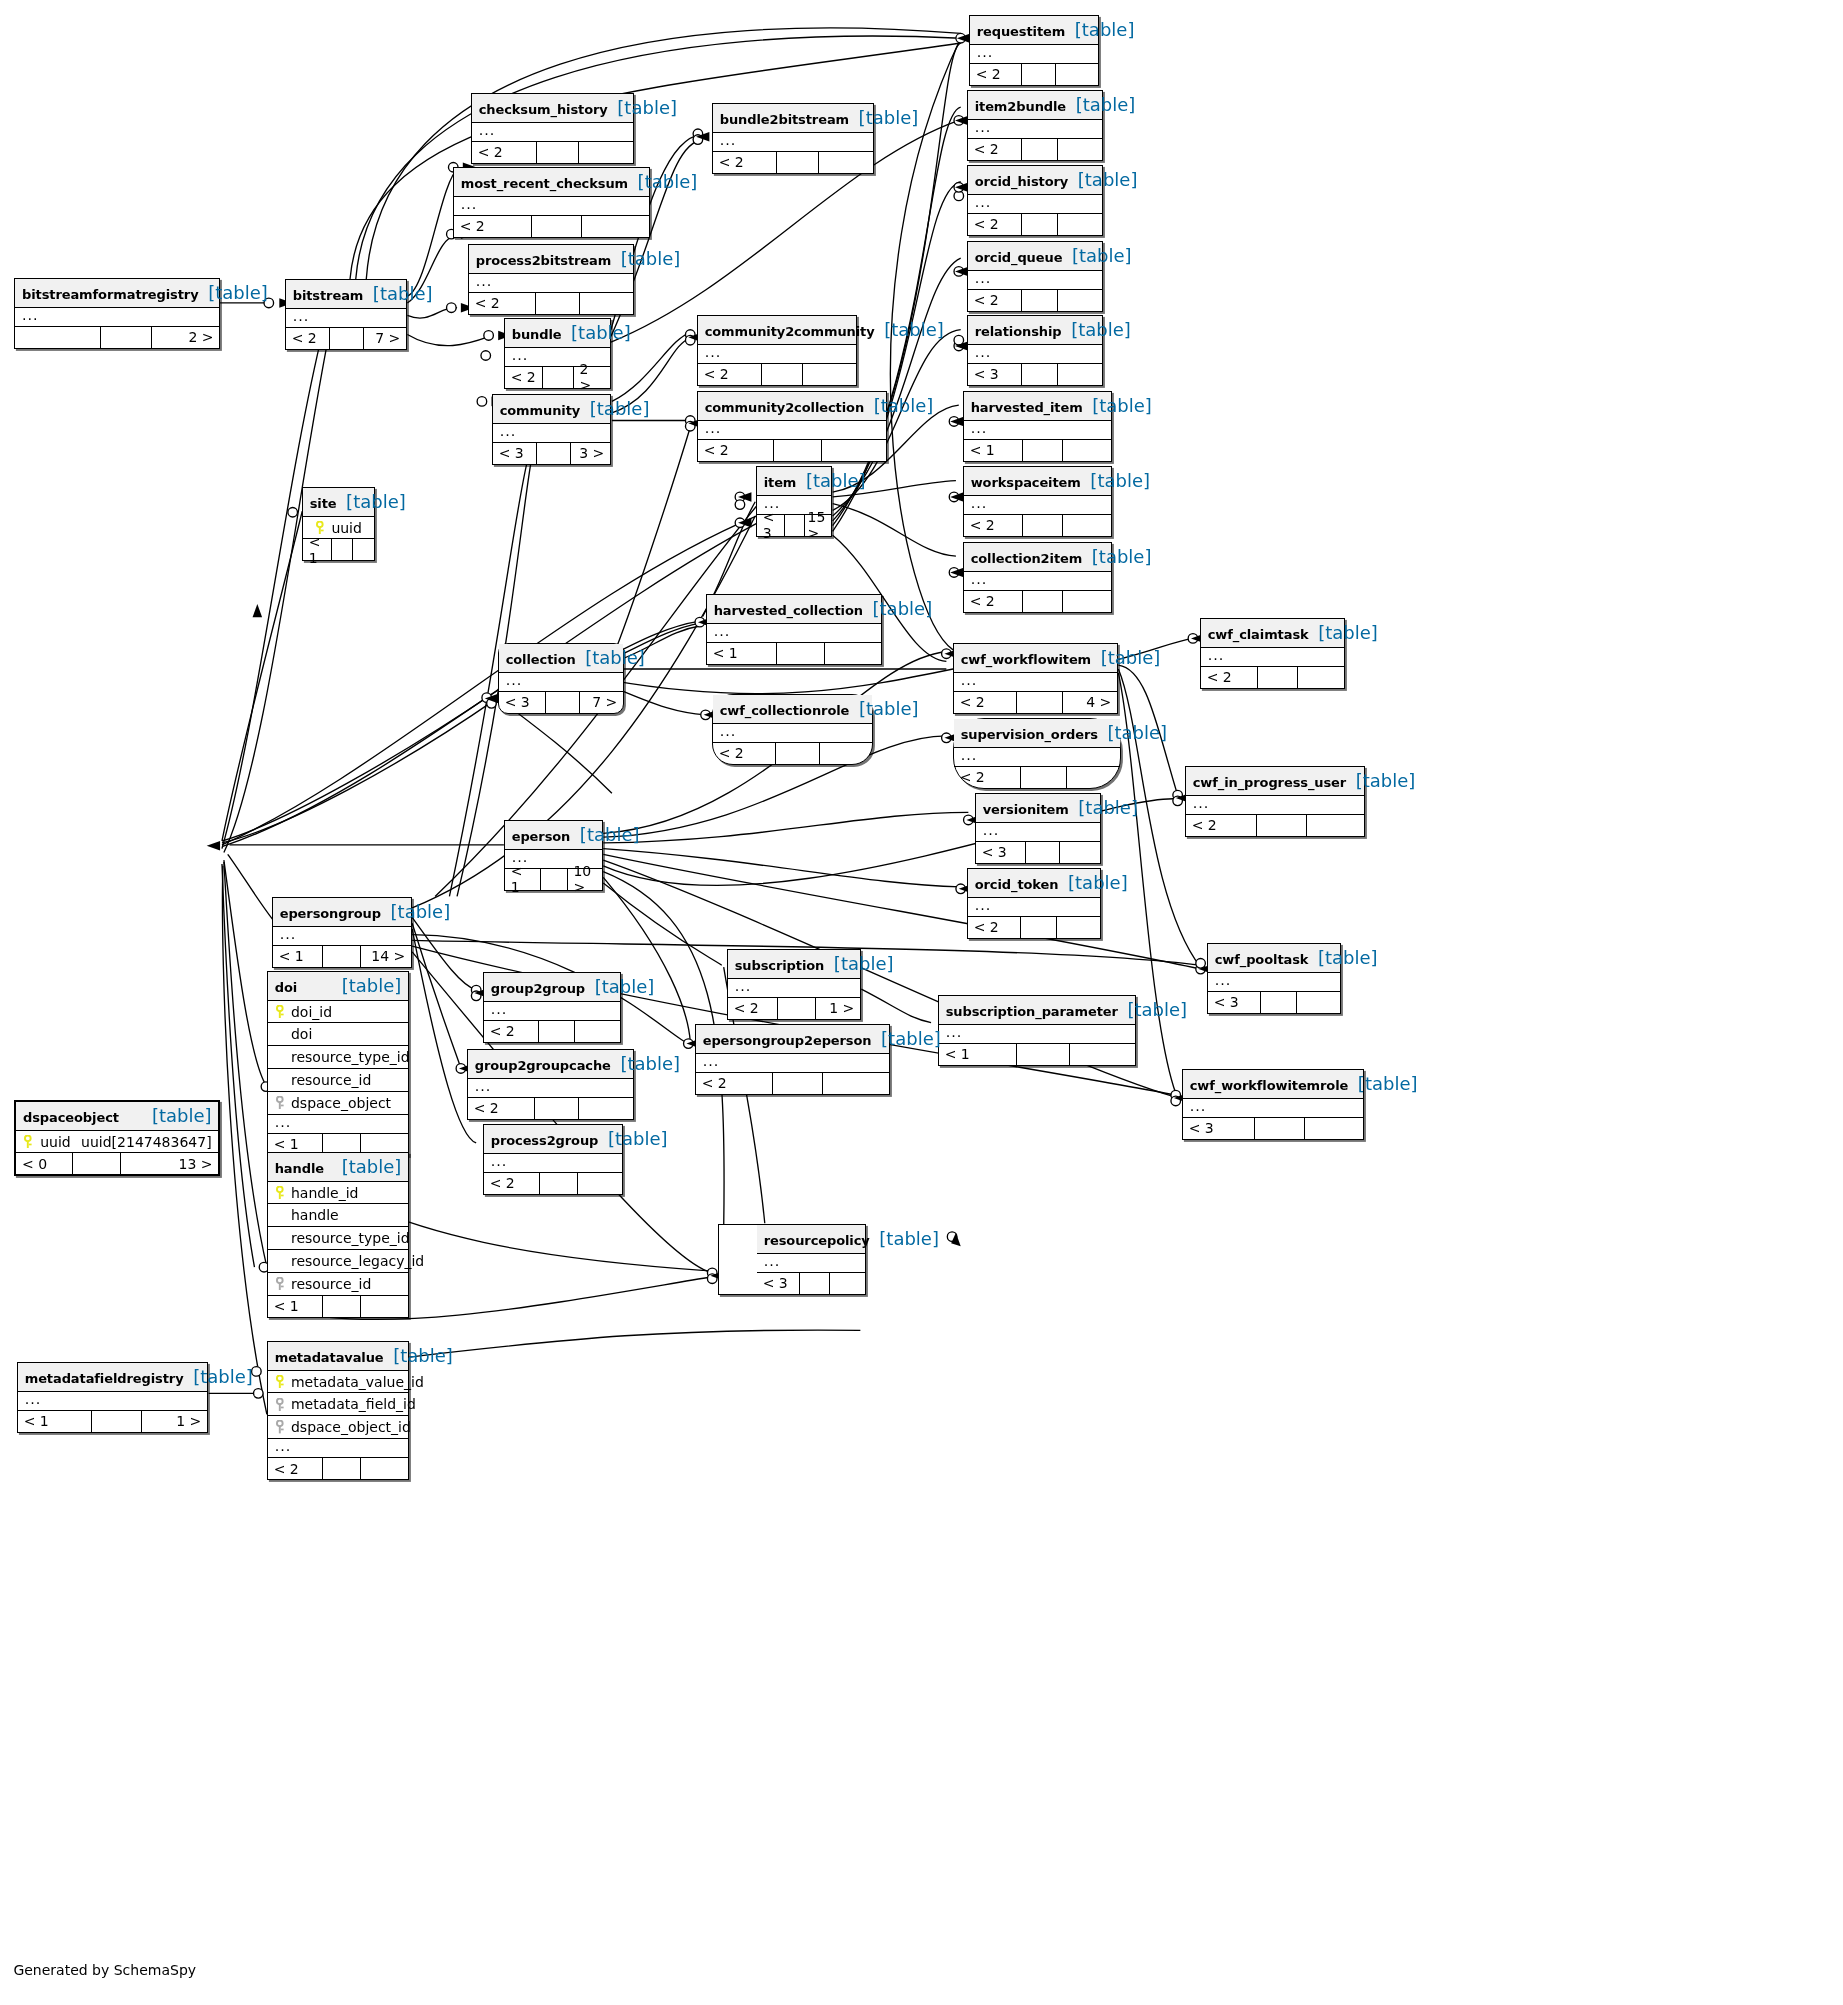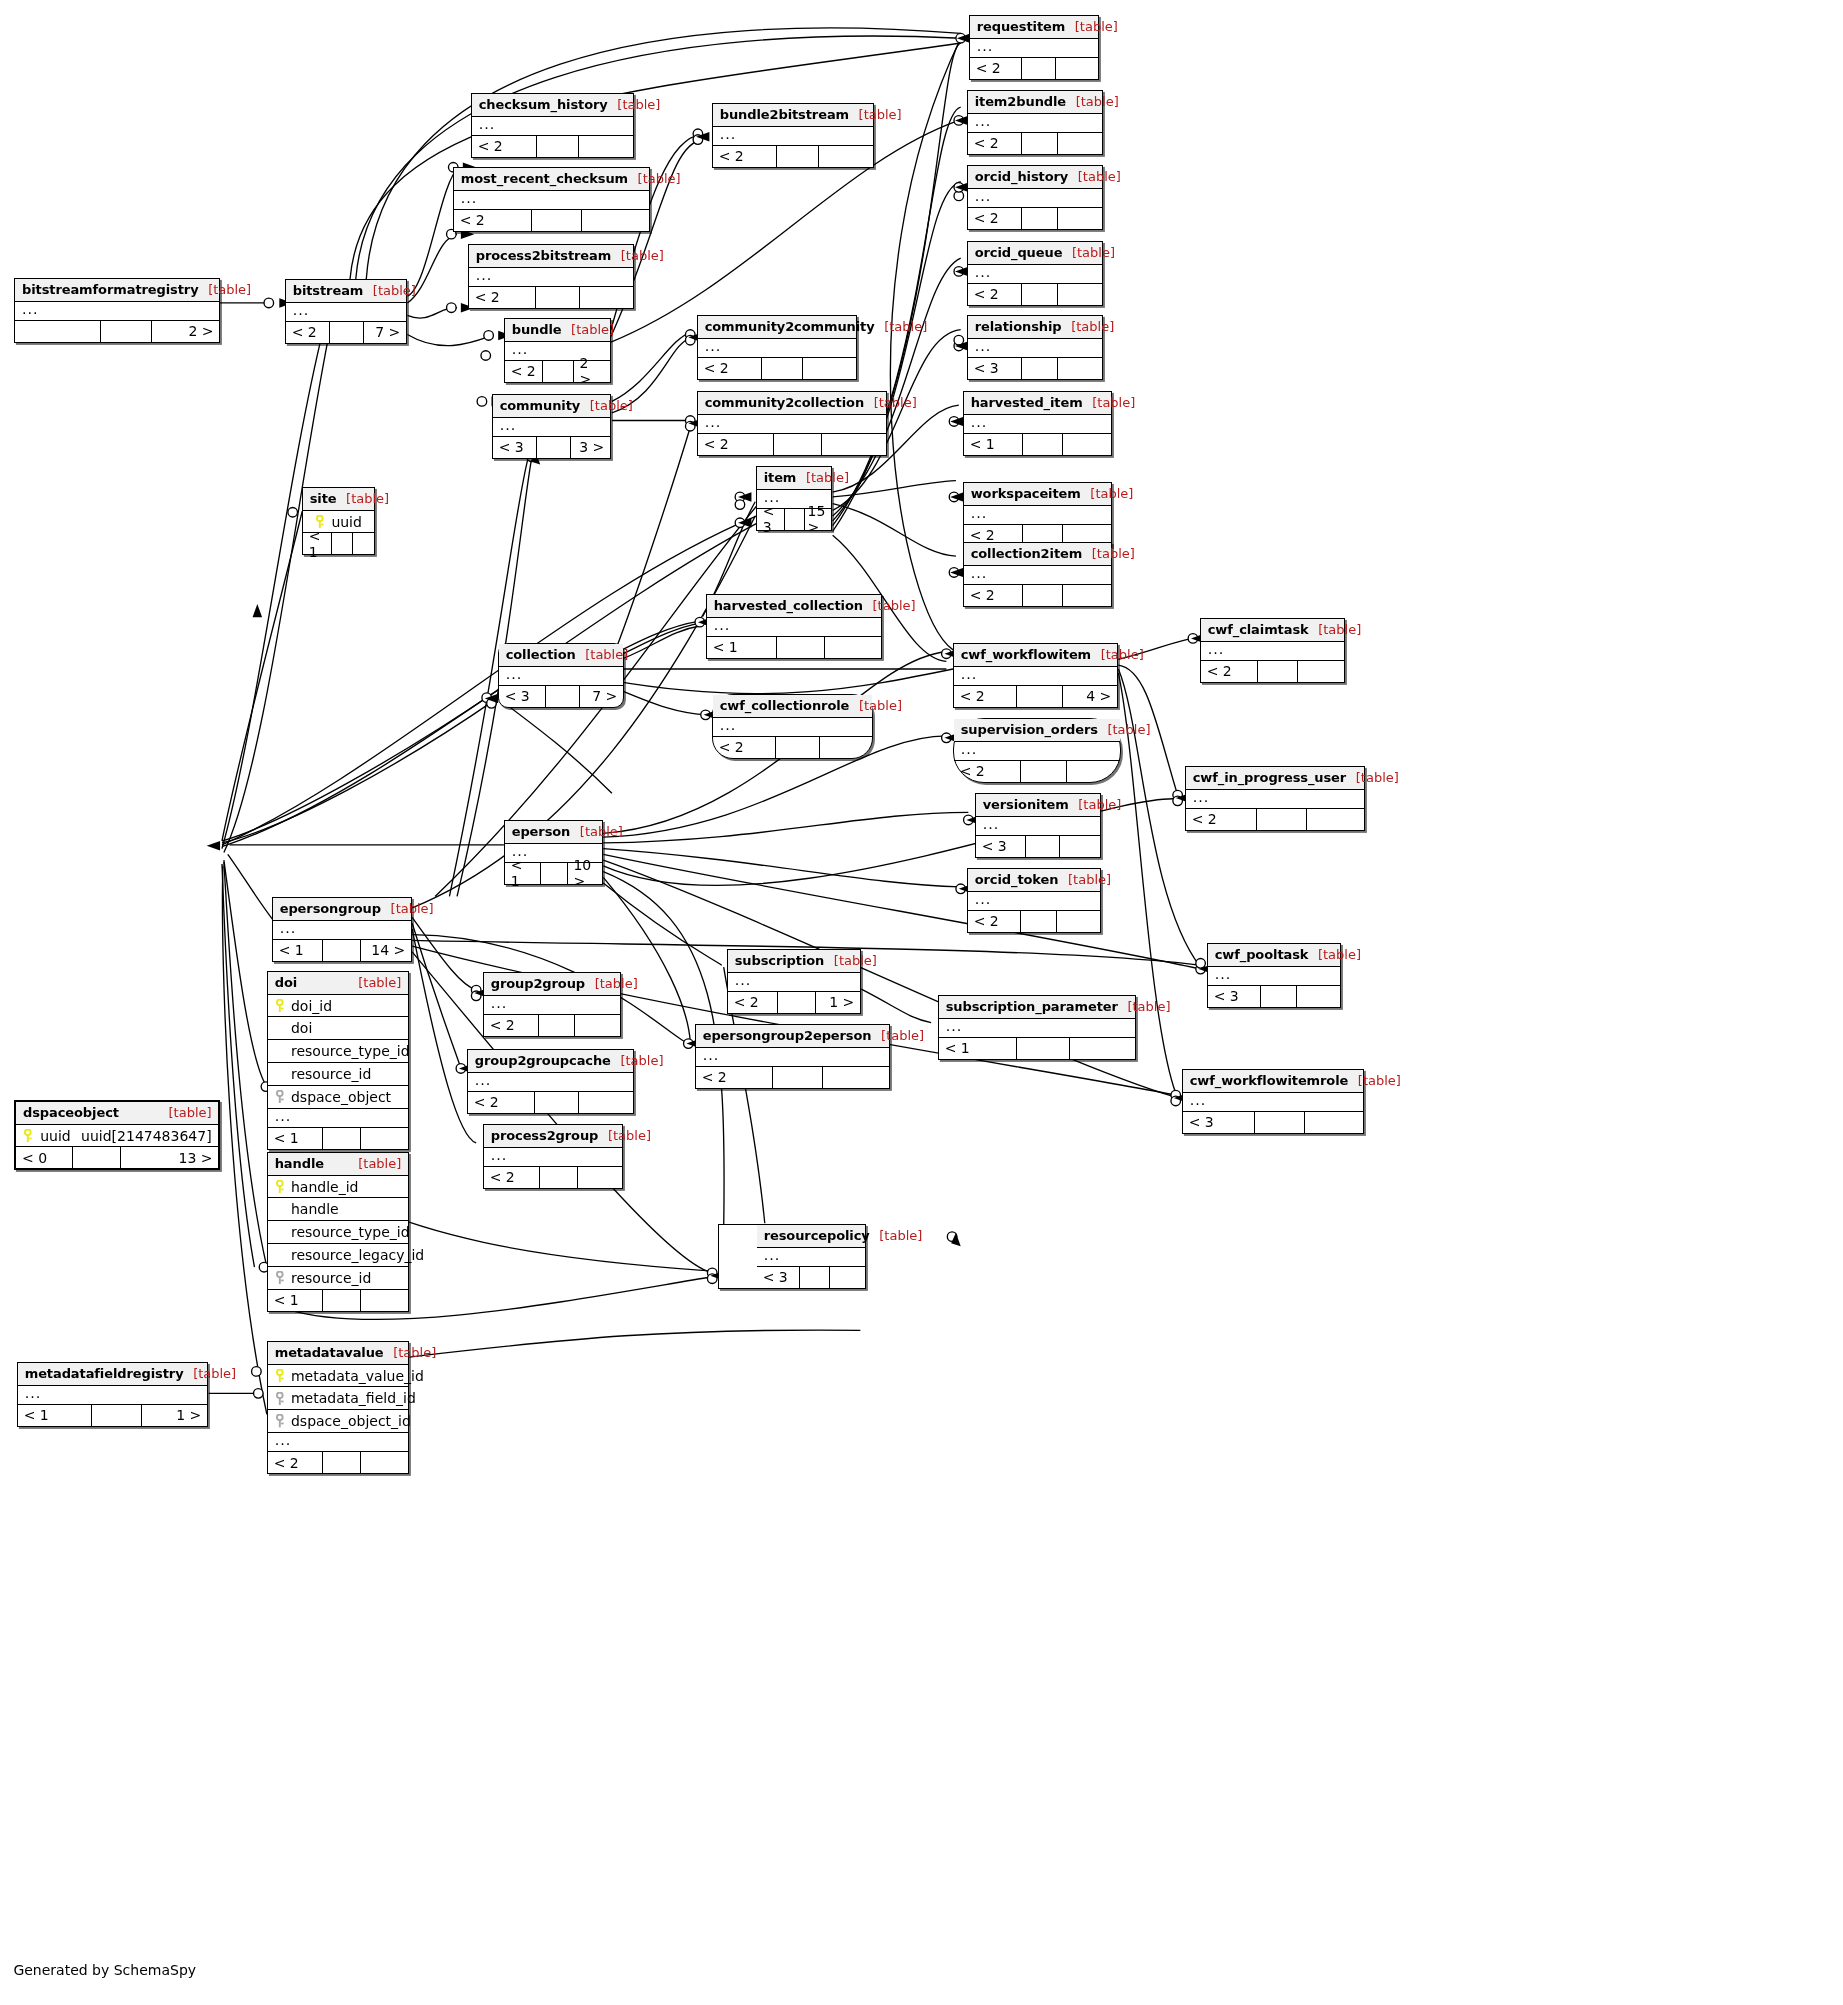--- a/index.html
+++ b/index.html
@@ -5,21 +5,21 @@
   html,body{margin:0;padding:0;background:#ffffff;}
   body{font-family:"DejaVu Sans","Liberation Sans",sans-serif;}
   #canvas{position:relative;width:1844px;height:2005px;overflow:hidden;background:#fff;}
   #edges{position:absolute;left:0;top:0;width:1844px;height:2005px;pointer-events:none;}
   .tbl{position:absolute;border:1px solid #000;background:#fff;box-sizing:border-box;
        box-shadow:1.9px 1.9px 0 rgba(0,0,0,.55);}
   .tbl.root{border:2.9px solid #000;}
   .thead{background:#f1f1f1;border-bottom:1px solid #000;padding:2.9px 6.7px 3.8px 6.7px;
          display:flex;align-items:baseline;gap:9.6px;white-space:nowrap;}
   .tname{font-weight:bold;font-size:13px;color:#000;letter-spacing:-0.1px;}
-  .ttag{font-size:13px;color:#b91c1c;margin-left:auto;}
+  .ttag{font-size:18px;color:#0369a1;margin-left:auto;}
   .rowdots{border-bottom:1px solid #000;padding:1px 6.7px 2.9px 6.7px;font-size:14.3px;
            color:#000;line-height:13.4px;height:19px;box-sizing:border-box;}
   .col{border-bottom:1px solid #000;padding:2.9px 6.7px;font-size:14px;color:#000;
        display:flex;align-items:center;gap:6.7px;white-space:nowrap;}
   .col:last-child{border-bottom:1px solid #000;}
   .col.center{justify-content:center;}
   .keyi{display:inline-block;width:9.6px;height:13.4px;flex:0 0 9.6px;}
   .coltxt{font-size:14px;}
   .foot{display:flex;height:21px;}
   .fc{border-right:1px solid #000;font-size:14px;padding:1px 5.7px;
@@ -391,21 +391,21 @@
           <span class="tname">harvested_item</span>
           <span class="ttag">[table]</span>
         </div>
         <div class="rowdots dots">...</div>
         <div class="foot">
           <div class="fc l" style="width:40.260%">&lt; 1</div>
           <div class="fc l" style="width:27.273%"></div>
           <div class="fc r" style="width:32.468%"></div>
         </div>
       </div>
-      <div class="tbl" style="left: 963px; top: 466px; width: 149px; margin-top: 16px;">
+      <div class="tbl" style="left: 963px; top: 466px; width: 149px;">
         <div class="thead">
           <span class="tname">workspaceitem</span>
           <span class="ttag">[table]</span>
         </div>
         <div class="rowdots dots">...</div>
         <div class="foot">
           <div class="fc l" style="width:40.260%">&lt; 2</div>
           <div class="fc l" style="width:27.273%"></div>
           <div class="fc r" style="width:32.468%"></div>
         </div>

